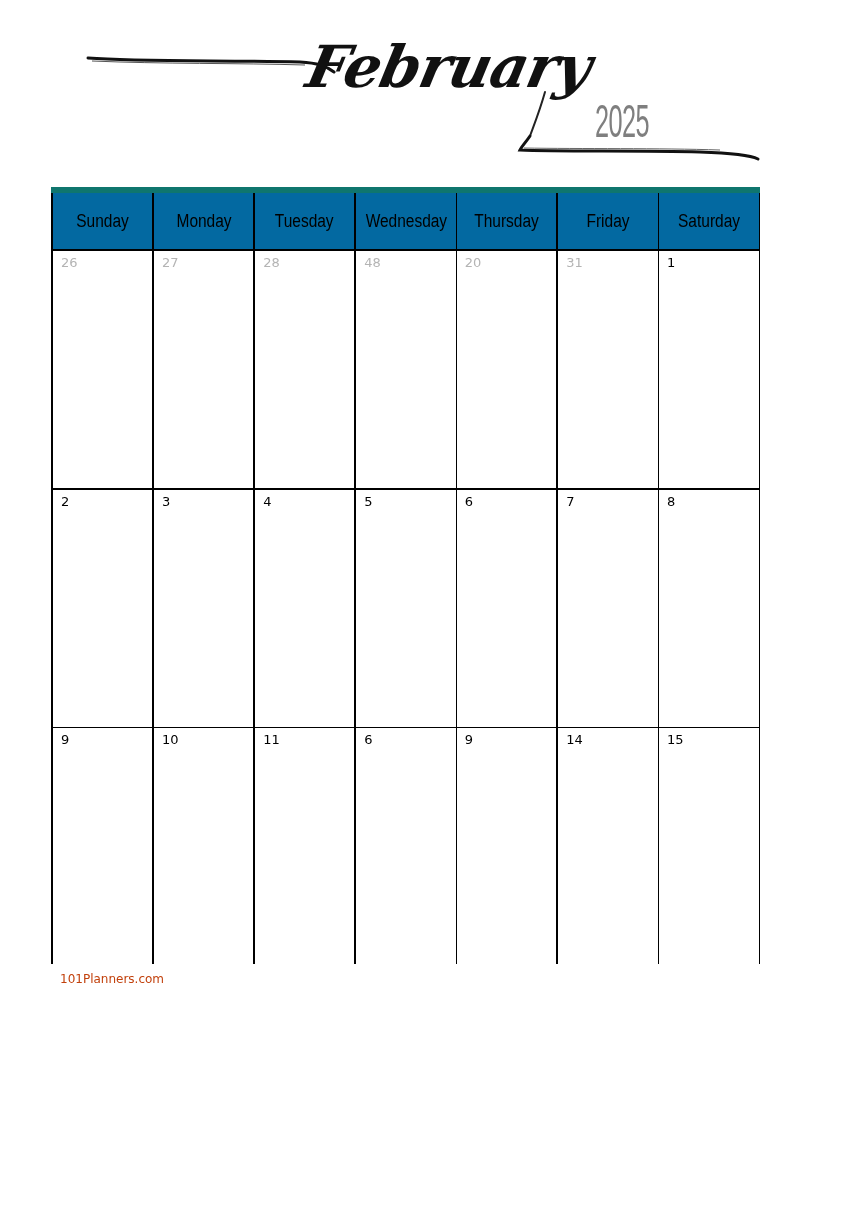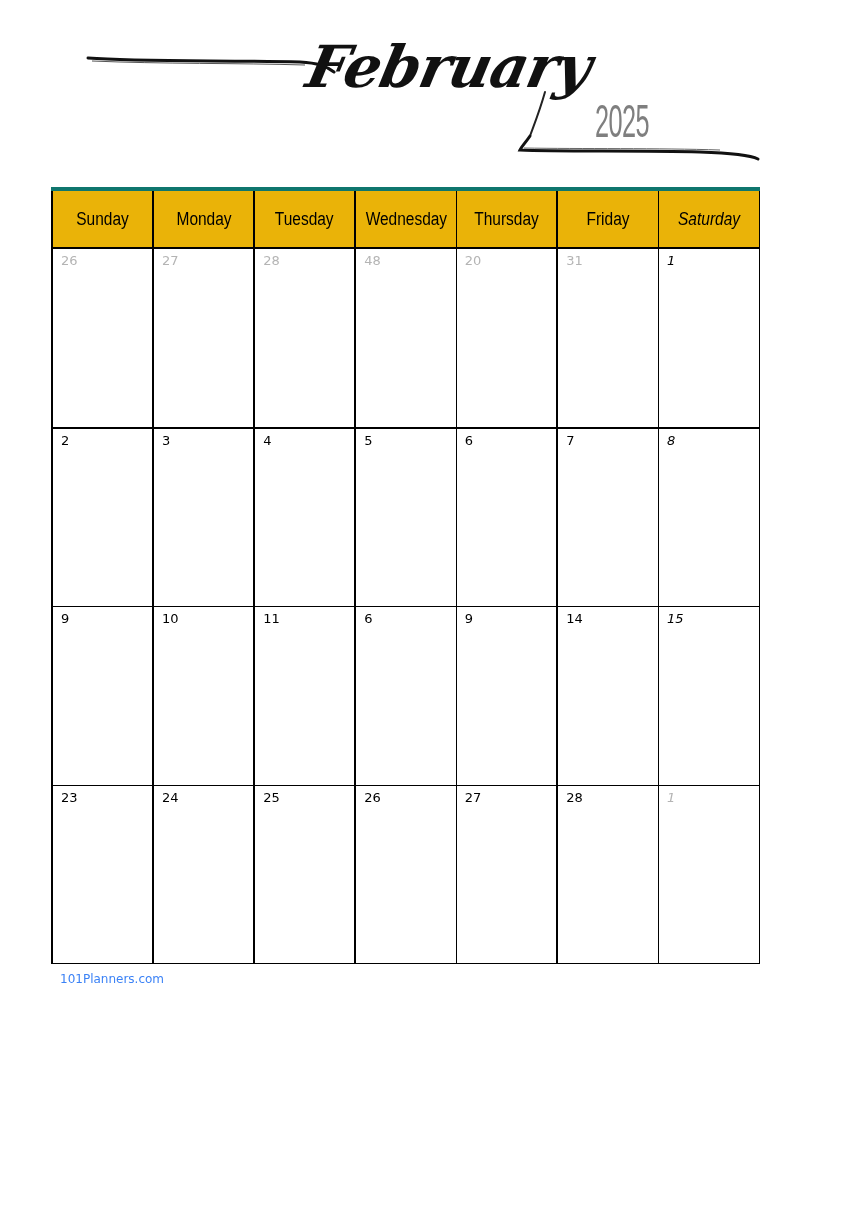--- a/index.html
+++ b/index.html
@@ -20,48 +20,48 @@
     transform: scaleX(0.55); transform-origin: left top; letter-spacing: -1px;
   }
 
   .calendar {
     position: absolute; left: 51px; top: 187px;
     width: 709px; height: 777px;
     border-collapse: collapse; table-layout: fixed;
   }
   .calendar th, .calendar td { padding: 0; }
   .calendar th {
-    height: 56px; background: #eab308;
+    height: 56px; background: #0369a1;
     font-family: "Liberation Sans", sans-serif; font-weight: normal;
     font-size: 18px; color: #000; text-align: center;
-    border-top: 4px solid #0f766e; border-bottom: 2px solid #000;
+    border-top: 6px solid #0f766e; border-bottom: 2px solid #000;
   }
   .calendar th span { display: inline-block; transform: scaleX(0.86); }
   .calendar td {
     height: 143px; vertical-align: top;
     font-family: "DejaVu Sans", sans-serif; font-size: 13px; color: #000;
   }
   .calendar td .day-num { display: block; padding: 4px 0 0 8px; }
   .calendar td.muted { color: #b4b4b4; }
 
   
   .c0 { border-left: 2px solid #000; }
   .c1, .c2, .c3, .c5 { border-left: 2px solid #000; }
   .c4, .c6 { border-left: 1px solid #000; }
-  .c6 { border-right: 1px solid #000; font-style: italic; }
+  .c6 { border-right: 1px solid #000; }
   
   tr.r1 td { border-top: 2px solid #000; }
   tr.r2 td { border-top: 1px solid #000; }
   tr.r3 td { border-top: 2px solid #000; }
   tr.r4 td { border-top: 1px solid #000; }
   tr.r4 td { border-bottom: 1px solid #000; }
 
   .footer {
     position: absolute; left: 60px; top: 972px;
-    font-family: "DejaVu Sans", sans-serif; font-size: 12px; color: #3b82f6;
+    font-family: "DejaVu Sans", sans-serif; font-size: 12px; color: #c2410c;
   }
 </style>
 </head>
 <body>
 
 <div class="title-area">
   <svg width="852" height="175">
 
     <path d="M88 58 C 140 62, 230 60, 300 62 C 318 63, 326 66, 334 72" stroke="#111" stroke-width="3" fill="none" stroke-linecap="round"></path>
     <path d="M92 61 C 160 64, 240 63, 305 65" stroke="#555" stroke-width="1" fill="none"></path>
@@ -149,39 +149,16 @@
         <td class="c4">
           <span class="day-num">9</span>
         </td>
         <td class="c5">
           <span class="day-num">14</span>
         </td>
         <td class="c6">
           <span class="day-num">15</span>
         </td>
       </tr>
-      <tr class="r4">
-        <td class="c0">
-          <span class="day-num">23</span>
-        </td>
-        <td class="c1">
-          <span class="day-num">24</span>
-        </td>
-        <td class="c2">
-          <span class="day-num">25</span>
-        </td>
-        <td class="c3">
-          <span class="day-num">26</span>
-        </td>
-        <td class="c4">
-          <span class="day-num">27</span>
-        </td>
-        <td class="c5">
-          <span class="day-num">28</span>
-        </td>
-        <td class="c6 muted">
-          <span class="day-num">1</span>
-        </td>
-      </tr>
     </tbody>
 </table>
 
 <div class="footer">101Planners.com</div>
 
 </body></html>

